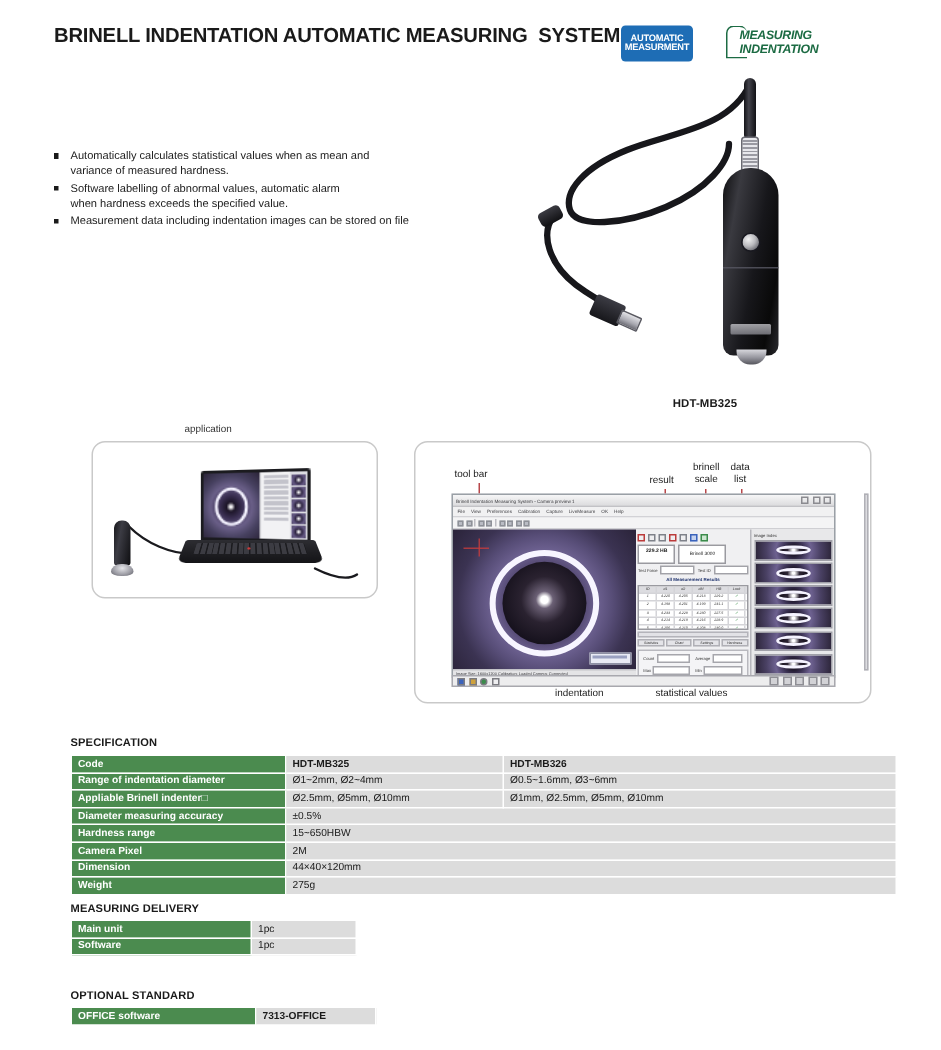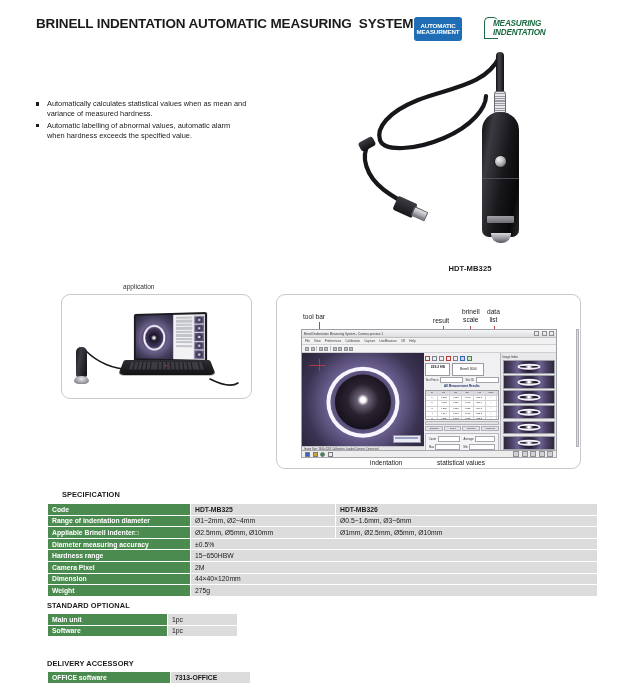--- a/index.html
+++ b/index.html
@@ -704,21 +704,21 @@
     color: #1a1a1a;
     font-weight: normal;
   }
   .spec-table td.code {
     font-weight: bold;
   }
   #tbl-spec { left: 47px; top: 503px; width: 550px; }
   #tbl-delivery { left: 47px; top: 613px; width: 190px; }
   #tbl-optional { left: 47px; top: 671px; width: 203px; }
 
-  #title-spec { left: 62px; top: 490px; }
+  #title-spec { left: 47px; top: 490px; }
   #title-delivery { left: 47px; top: 601px; }
   #title-optional { left: 47px; top: 659px; }
 </style>
 </head>
 <body>
 
 <div class="header">
   <div class="page-title">BRINELL INDENTATION AUTOMATIC MEASURING  SYSTEMS</div>
 
   <div class="badge-automatic">
@@ -731,22 +731,23 @@
     <div class="cert-text">
       <div>MEASURING</div>
       <div>INDENTATION</div>
     </div>
   </div>
 </div>
 
 <div class="features">
   <div class="feature-item">Automatically calculates statistical values when as mean and
 variance of measured hardness.</div>
-  <div class="feature-item">Automatic labelling of abnormal values, automatic alarm
+  <div class="feature-item">Software labelling of abnormal values, automatic alarm
 when hardness exceeds the specified value.</div>
+  <div class="feature-item">Measurement data including indentation images can be stored on file</div>
 </div>
 
 <div class="product-photo">
   <svg class="prod-cable" viewBox="0 0 268 215">
     <path d="M164 4 C 150 34, 112 36, 82 48 C 52 60, 40 76, 44 88
              C 48 100, 80 98, 108 86 C 136 74, 150 56, 150 44" fill="none" stroke="#17171b" stroke-width="4.2" stroke-linecap="round"></path>
     <path d="M33 92 C 24 104, 30 124, 48 138 C 60 147, 70 152, 78 156" fill="none" stroke="#17171b" stroke-width="4.2" stroke-linecap="round"></path>
   </svg>
   <div class="prod-neck"></div>
   <div class="prod-collar"></div>
@@ -1052,39 +1053,39 @@
       <th>Dimension</th>
       <td colspan="2">44×40×120mm</td>
     </tr>
     <tr>
       <th>Weight</th>
       <td colspan="2">275g</td>
     </tr>
   </tbody>
 </table>
 
-<div class="section-title" id="title-delivery">STANDARD OPTIONAL</div>
+<div class="section-title" id="title-delivery">MEASURING DELIVERY</div>
 <table class="spec-table" id="tbl-delivery">
   <colgroup>
       <col style="width:120px">
       <col style="width:70px">
     </colgroup>
   <tbody>
     <tr>
       <th>Main unit</th>
       <td>1pc</td>
     </tr>
     <tr>
       <th>Software</th>
       <td>1pc</td>
     </tr>
   </tbody>
 </table>
 
-<div class="section-title" id="title-optional">DELIVERY ACCESSORY</div>
+<div class="section-title" id="title-optional">OPTIONAL STANDARD</div>
 <table class="spec-table" id="tbl-optional">
   <colgroup>
       <col style="width:123px">
       <col style="width:80px">
     </colgroup>
   <tbody>
     <tr>
       <th>OFFICE software</th>
       <td class="code">7313-OFFICE</td>
     </tr>

